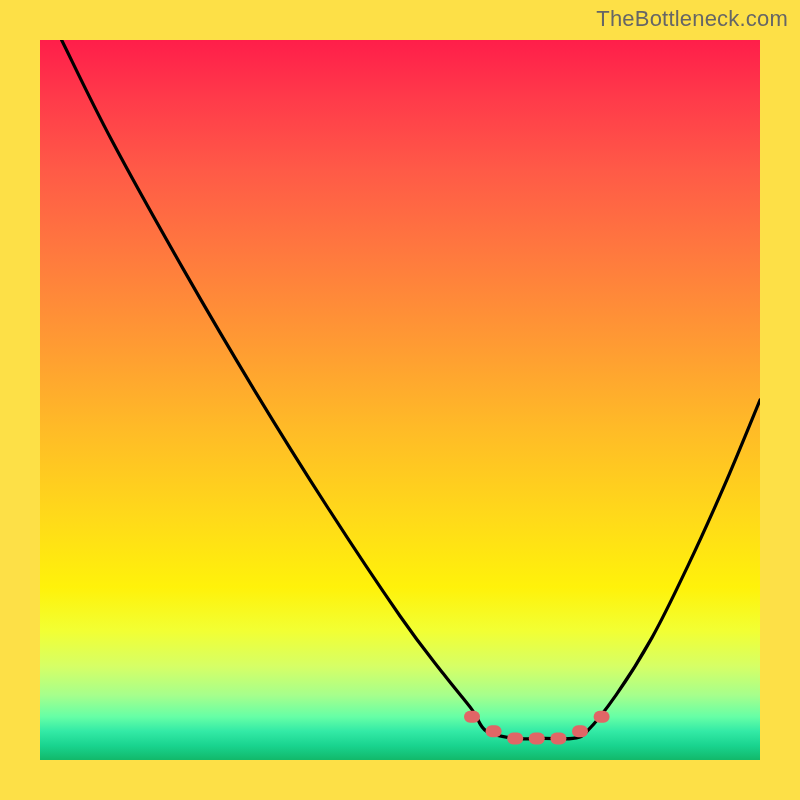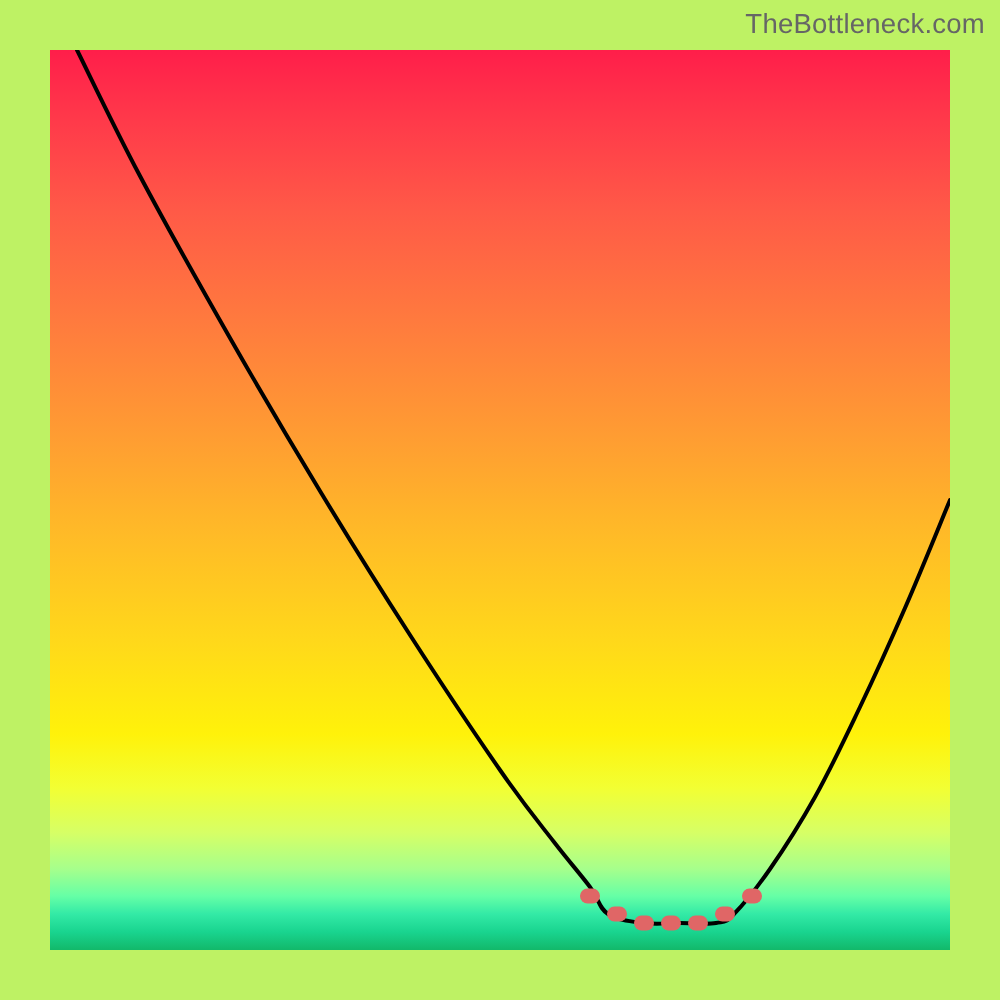--- a/index.html
+++ b/index.html
@@ -10,21 +10,21 @@
     background: #000;
     overflow: hidden;
     font-family: Arial, Helvetica, sans-serif;
   }
   .frame {
     position: absolute;
     left: 0;
     top: 0;
     width: 800px;
     height: 800px;
-    background: #bef264;
+    background: #fde047;
   }
   .plot {
     position: absolute;
     left: 40px;
     top: 40px;
     width: 720px;
     height: 720px;
     
     background: linear-gradient(
       to bottom,

